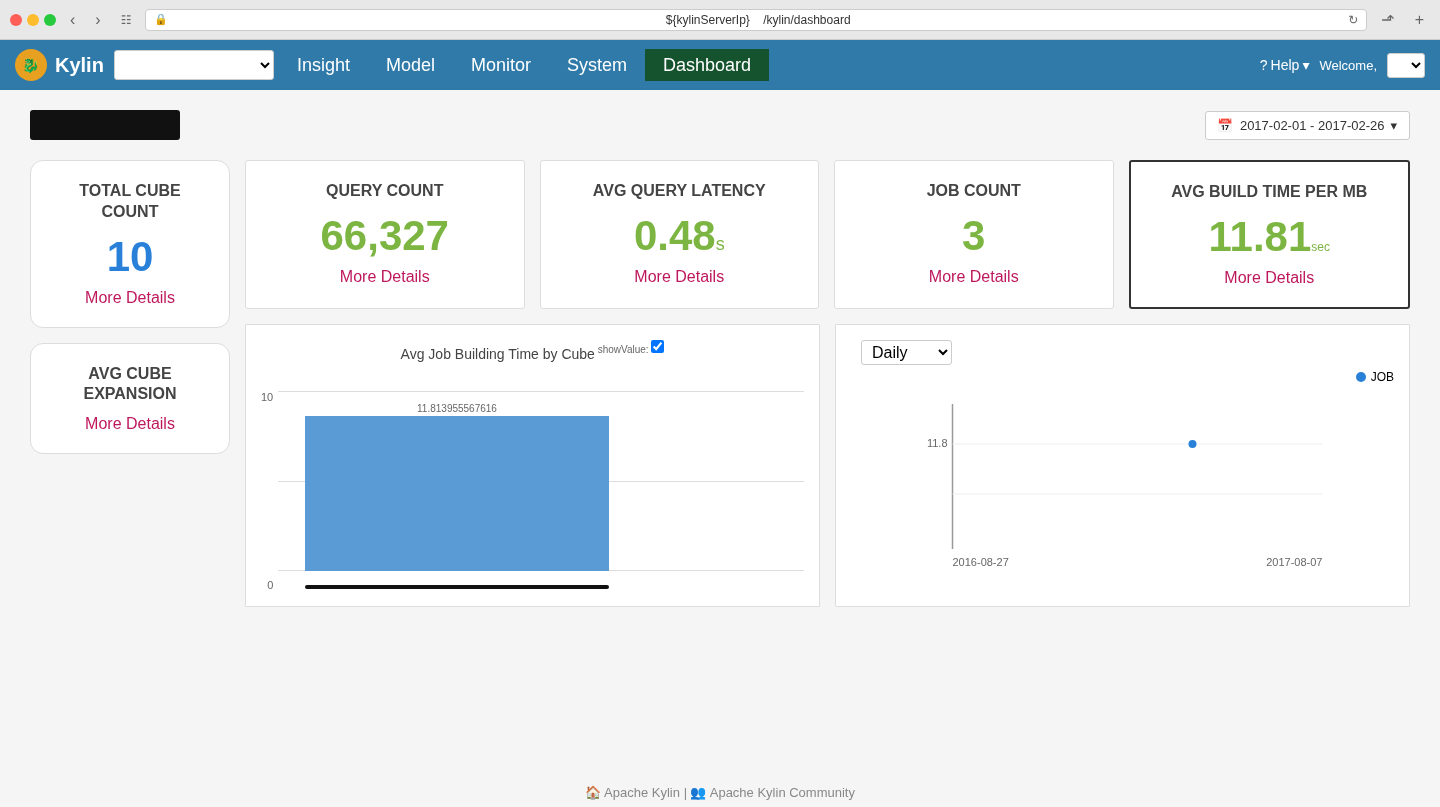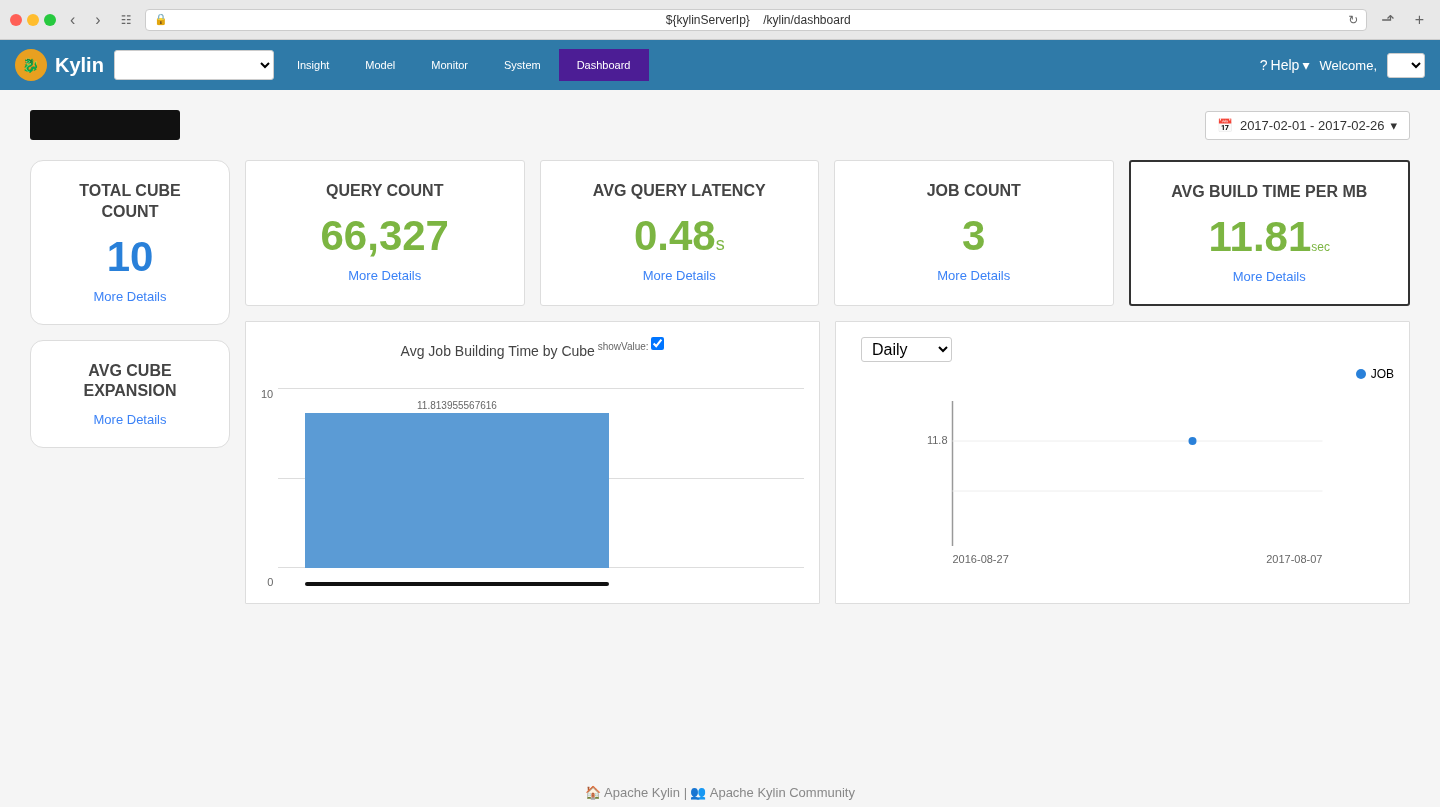--- a/index.html
+++ b/index.html
@@ -79,25 +79,25 @@
       gap: 0;
       margin-left: 5px;
     }
     .nav-link {
       color: white;
       text-decoration: none;
       padding: 0 18px;
       height: 32px;
       display: flex;
       align-items: center;
-      font-size: 11px;
+      font-size: 18px;
       cursor: pointer;
     }
     .nav-link.active {
-      background: #4c1d95;
+      background: #14532d;
       color: white;
     }
     .navbar-right {
       margin-left: auto;
       display: flex;
       align-items: center;
       gap: 10px;
     }
     .help-btn {
       color: white;
@@ -178,22 +178,22 @@
       color: #2980d9;
       margin-bottom: 5px;
     }
     .stat-value.green { color: #7cb542; }
     .stat-value-unit {
       font-size: 12px;
       color: #7cb542;
       font-weight: normal;
     }
     .more-details {
-      color: #3b82f6;
-      font-size: 13px;
+      color: #be185d;
+      font-size: 16px;
       cursor: pointer;
       margin-top: 8px;
       display: block;
     }
 
     
     .left-column {
       display: flex;
       flex-direction: column;
       gap: 15px;

